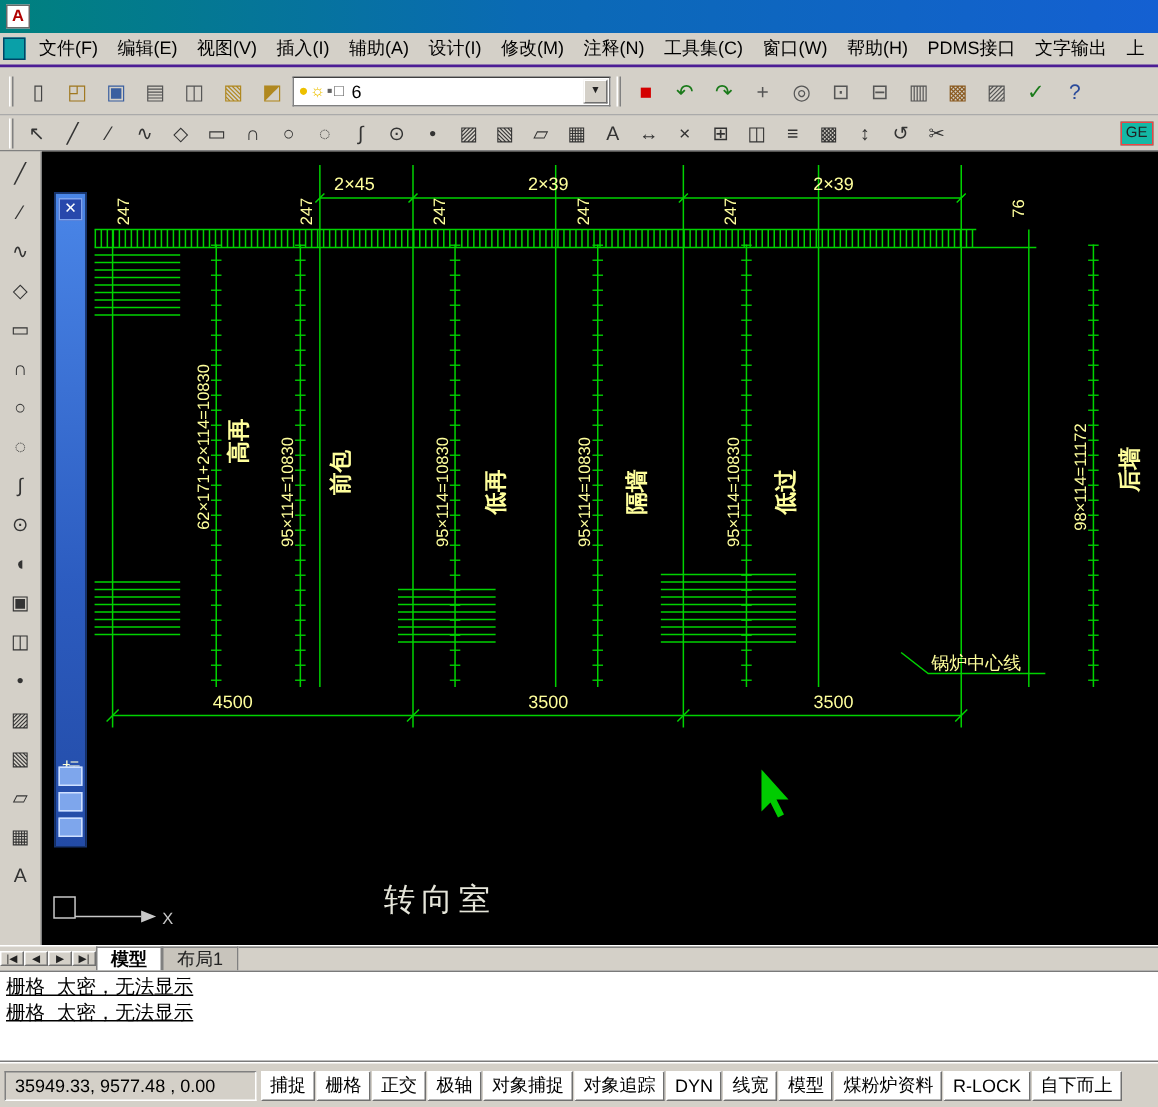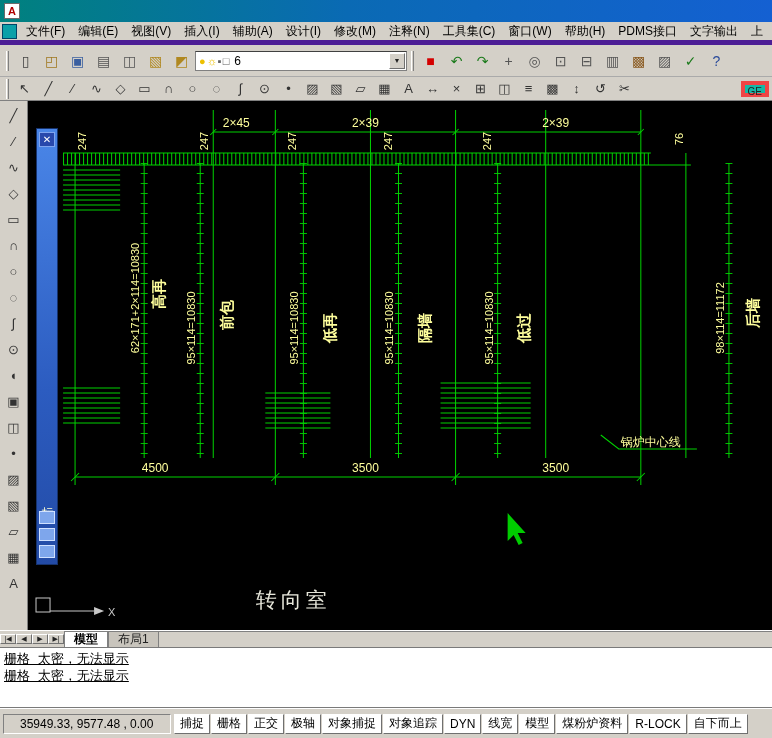--- a/index.html
+++ b/index.html
@@ -10,41 +10,41 @@
   
   .titlebar { height:22px; flex:0 0 22px; background:linear-gradient(90deg,#00817e 0%,#0a6ab4 45%,#1460d2 100%);
     display:flex; align-items:center; gap:5px; padding:0 4px; }
   .app-icon { width:16px; height:16px; background:#fff; border:1px solid #6a6a6a; color:#b00000;
     font-weight:bold; font-size:11px; line-height:14px; text-align:center; }
   .title-text { color:#7b0f0f; font-weight:bold; font-size:13px; font-family:"DejaVu Sans Mono",monospace;
     white-space:nowrap; overflow:hidden; }
 
   
   .menubar { height:23px; flex:0 0 23px; background:#d4d0c8; display:flex; align-items:center;
-    border-bottom:5px solid #4c1d95; padding-left:2px; white-space:nowrap; overflow:hidden; }
+    border-bottom:2px solid #4c1d95; padding-left:2px; white-space:nowrap; overflow:hidden; }
   .mdi-icon { width:15px; height:15px; background:#0aa0a8; border:1px solid #046; margin-right:3px; flex:0 0 15px; }
   .menu-item { padding:3px 6px; font-size:12px; cursor:default; }
 
   
   .toolbar-row1 { height:32px; flex:0 0 32px; display:flex; align-items:center; gap:1px; padding:2px 3px;
     border-bottom:1px solid #aaa; background:#d4d0c8; overflow:hidden; }
   .toolbar-row2 { height:24px; flex:0 0 24px; display:flex; align-items:center; gap:1px; padding:0 3px;
     border-bottom:1px solid #808080; background:#d4d0c8; overflow:hidden; }
   .grip { width:3px; height:20px; border-left:1px solid #fff; border-right:1px solid #808080; margin:0 3px; }
   .tb-btn { width:25px; height:24px; display:flex; align-items:center; justify-content:center;
     font-size:14px; color:#444; background:#d4d0c8; }
   .tb-btn2 { width:23px; height:20px; display:flex; align-items:center; justify-content:center; font-size:13px; color:#333; }
   .flex-list { display:flex; align-items:center; gap:1px; }
   .layer-combo { width:212px; height:20px; background:#fff; border:1px solid #808080; border-top-color:#404040;
     display:flex; align-items:center; gap:3px; padding:0 1px 0 3px; }
   .combo-icon { font-size:11px; line-height:16px; }
   .combo-value { font-size:12px; margin-left:2px; flex:1; }
   .combo-arrow { width:16px; height:16px; background:#d4d0c8; border:1px solid #fff;
     border-right-color:#707070; border-bottom-color:#707070; font-size:7px; text-align:center; line-height:14px; color:#222; }
-  .ge-box { margin-left:auto; background:#14b8a6; border:4px solid #ef4444; font-size:10px; height:16px;
+  .ge-box { margin-left:auto; background:#14b8a6; border:1px solid #ef4444; font-size:10px; height:16px;
     line-height:14px; padding:0 3px; color:#222; }
 
   
   .main { flex:1 1 auto; display:flex; min-height:0; position:relative; }
   .left-toolbar { width:28px; flex:0 0 28px; background:#d4d0c8; border-right:1px solid #808080;
     display:flex; flex-direction:column; align-items:center; padding-top:2px; gap:1px; overflow:hidden; }
   .left-btn { width:24px; height:25px; display:flex; align-items:center; justify-content:center; font-size:13px; color:#333; }
   .canvas { position:relative; flex:1 1 auto; background:#000; overflow:hidden; }
   .canvas svg { position:absolute; inset:0; width:100%; height:100%; }
 
@@ -83,21 +83,21 @@
 
   
   .command { height:61px; flex:0 0 61px; background:#fff; border:1px solid #7a7a7a; border-left:none; border-right:none;
     font-family:"DejaVu Sans Mono",monospace; font-size:13px; padding:2px 4px; overflow:hidden; }
   .cmd-line { line-height:17px; white-space:pre;text-decoration:underline; }
 
   
   .statusbar { height:30px; flex:0 0 30px; background:#d4d0c8; display:flex; align-items:center;
     gap:3px; padding:0 3px; border-top:1px solid #fff; overflow:hidden; }
   .coords { width:168px; flex:0 0 168px; height:20px; border:1px solid; border-color:#808080 #fff #fff #808080;
-    display:flex; align-items:center; padding:0 16px; font-size:12px; }
+    display:flex; align-items:center; padding:0 6px; font-size:12px; }
   .status-toggle { height:20px; padding:0 5px; display:flex; align-items:center; font-size:12px;
     background:#ffffff; border:1px solid; border-color:#fff #707070 #707070 #fff; white-space:nowrap; }
 </style>
 </head>
 <body>
 
 <div class="window">
 
   <div class="titlebar">
     <div class="app-icon">A</div>

